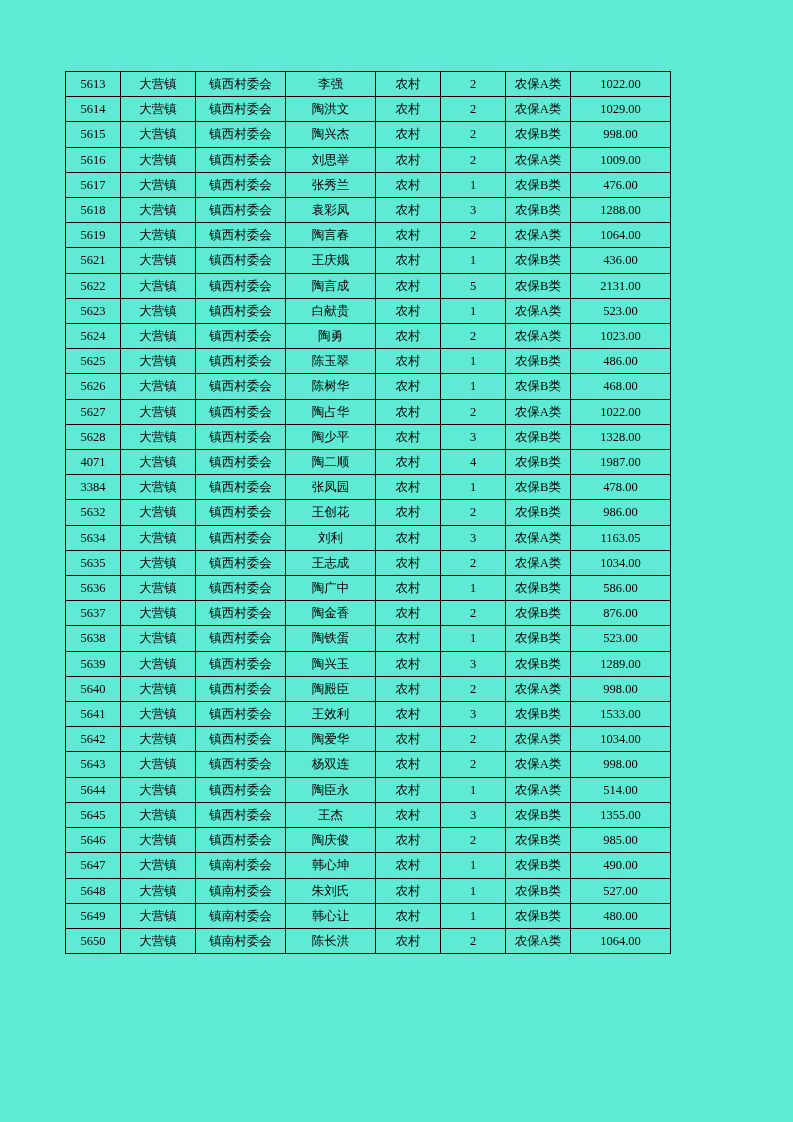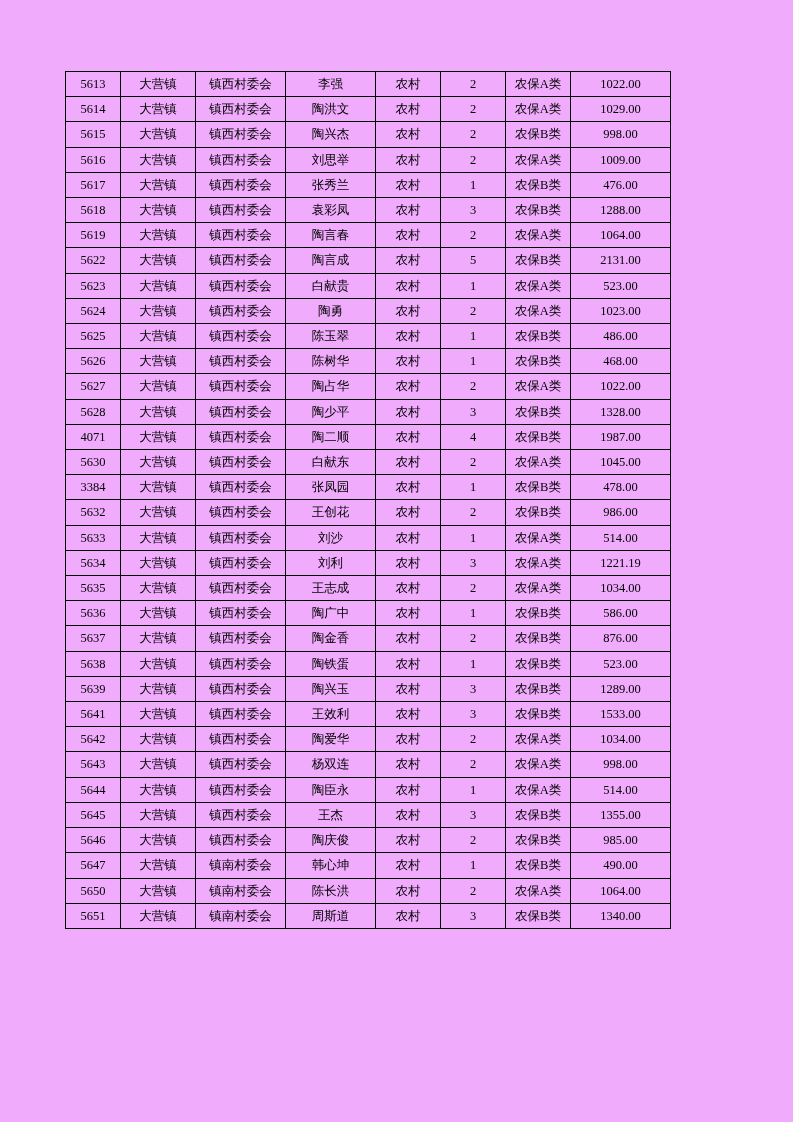--- a/index.html
+++ b/index.html
@@ -14,21 +14,21 @@
     font-family: "Liberation Serif", "DejaVu Sans", serif;
     color: #000000;
     overflow: hidden;
   }
   .page {
     position: absolute;
     left: 0;
     top: 0;
     width: 793px;
     height: 1122px;
-    background: #f0abfc;
+    background: #5eead4;
   }
   table.sheet {
     position: absolute;
     left: 65px;
     top: 71px;
     border-collapse: collapse;
     table-layout: fixed;
     width: 605px;
   }
   table.sheet td {
@@ -131,20 +131,30 @@
           <td>5619</td>
           <td>大营镇</td>
           <td>镇西村委会</td>
           <td>陶言春</td>
           <td>农村</td>
           <td>2</td>
           <td>农保A类</td>
           <td>1064.00</td>
         </tr>
         <tr>
+          <td>5621</td>
+          <td>大营镇</td>
+          <td>镇西村委会</td>
+          <td>王庆娥</td>
+          <td>农村</td>
+          <td>1</td>
+          <td>农保B类</td>
+          <td>436.00</td>
+        </tr>
+        <tr>
           <td>5622</td>
           <td>大营镇</td>
           <td>镇西村委会</td>
           <td>陶言成</td>
           <td>农村</td>
           <td>5</td>
           <td>农保B类</td>
           <td>2131.00</td>
         </tr>
         <tr>
@@ -211,68 +221,48 @@
           <td>4071</td>
           <td>大营镇</td>
           <td>镇西村委会</td>
           <td>陶二顺</td>
           <td>农村</td>
           <td>4</td>
           <td>农保B类</td>
           <td>1987.00</td>
         </tr>
         <tr>
-          <td>5630</td>
-          <td>大营镇</td>
-          <td>镇西村委会</td>
-          <td>白献东</td>
-          <td>农村</td>
-          <td>2</td>
-          <td>农保A类</td>
-          <td>1045.00</td>
-        </tr>
-        <tr>
           <td>3384</td>
           <td>大营镇</td>
           <td>镇西村委会</td>
           <td>张凤园</td>
           <td>农村</td>
           <td>1</td>
           <td>农保B类</td>
           <td>478.00</td>
         </tr>
         <tr>
           <td>5632</td>
           <td>大营镇</td>
           <td>镇西村委会</td>
           <td>王创花</td>
           <td>农村</td>
           <td>2</td>
           <td>农保B类</td>
           <td>986.00</td>
         </tr>
         <tr>
-          <td>5633</td>
-          <td>大营镇</td>
-          <td>镇西村委会</td>
-          <td>刘沙</td>
-          <td>农村</td>
-          <td>1</td>
-          <td>农保A类</td>
-          <td>514.00</td>
-        </tr>
-        <tr>
           <td>5634</td>
           <td>大营镇</td>
           <td>镇西村委会</td>
           <td>刘利</td>
           <td>农村</td>
           <td>3</td>
           <td>农保A类</td>
-          <td>1221.19</td>
+          <td>1163.05</td>
         </tr>
         <tr>
           <td>5635</td>
           <td>大营镇</td>
           <td>镇西村委会</td>
           <td>王志成</td>
           <td>农村</td>
           <td>2</td>
           <td>农保A类</td>
           <td>1034.00</td>
@@ -309,20 +299,30 @@
         </tr>
         <tr>
           <td>5639</td>
           <td>大营镇</td>
           <td>镇西村委会</td>
           <td>陶兴玉</td>
           <td>农村</td>
           <td>3</td>
           <td>农保B类</td>
           <td>1289.00</td>
+        </tr>
+        <tr>
+          <td>5640</td>
+          <td>大营镇</td>
+          <td>镇西村委会</td>
+          <td>陶殿臣</td>
+          <td>农村</td>
+          <td>2</td>
+          <td>农保A类</td>
+          <td>998.00</td>
         </tr>
         <tr>
           <td>5641</td>
           <td>大营镇</td>
           <td>镇西村委会</td>
           <td>王效利</td>
           <td>农村</td>
           <td>3</td>
           <td>农保B类</td>
           <td>1533.00</td>
@@ -381,34 +381,44 @@
           <td>5647</td>
           <td>大营镇</td>
           <td>镇南村委会</td>
           <td>韩心坤</td>
           <td>农村</td>
           <td>1</td>
           <td>农保B类</td>
           <td>490.00</td>
         </tr>
         <tr>
+          <td>5648</td>
+          <td>大营镇</td>
+          <td>镇南村委会</td>
+          <td>朱刘氏</td>
+          <td>农村</td>
+          <td>1</td>
+          <td>农保B类</td>
+          <td>527.00</td>
+        </tr>
+        <tr>
+          <td>5649</td>
+          <td>大营镇</td>
+          <td>镇南村委会</td>
+          <td>韩心让</td>
+          <td>农村</td>
+          <td>1</td>
+          <td>农保B类</td>
+          <td>480.00</td>
+        </tr>
+        <tr>
           <td>5650</td>
           <td>大营镇</td>
           <td>镇南村委会</td>
           <td>陈长洪</td>
           <td>农村</td>
           <td>2</td>
           <td>农保A类</td>
           <td>1064.00</td>
-        </tr>
-        <tr>
-          <td>5651</td>
-          <td>大营镇</td>
-          <td>镇南村委会</td>
-          <td>周斯道</td>
-          <td>农村</td>
-          <td>3</td>
-          <td>农保B类</td>
-          <td>1340.00</td>
         </tr>
       </tbody>
   </table>
 </div>
 
 </body></html>

